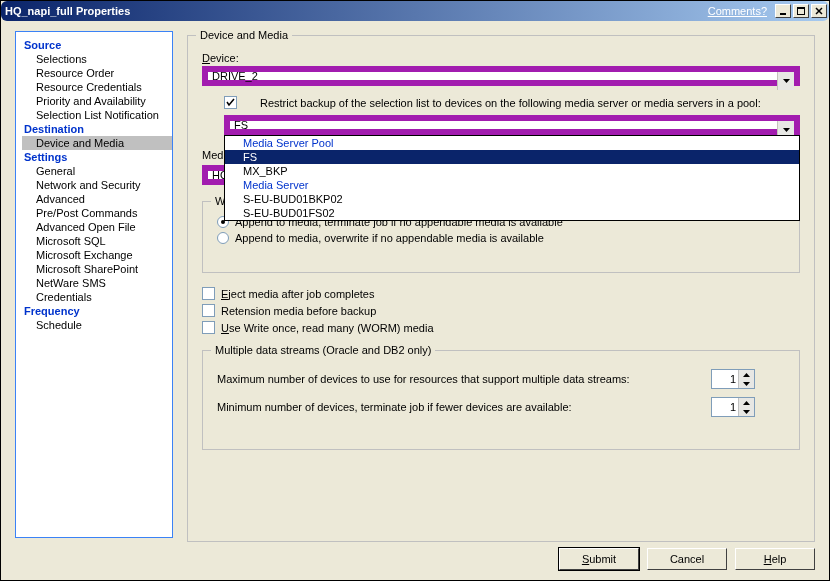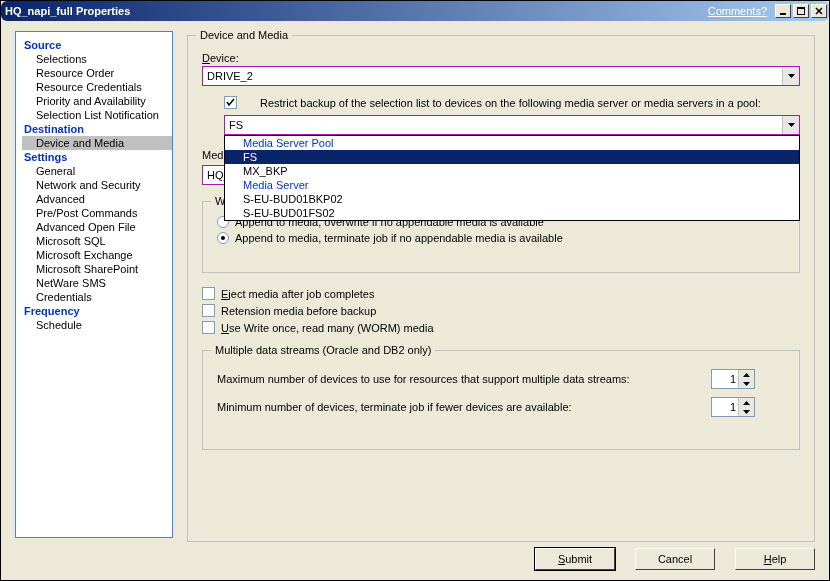--- a/index.html
+++ b/index.html
@@ -101,21 +101,21 @@
     top: -7px;
     left: 8px;
     background: #ece9d8;
     padding: 0 4px;
   }
   .label { margin: 4px 0 2px 0; }
   .select {
     width: 100%;
     height: 20px;
     background: #fff;
-    border: 1px solid #a21caf;
+    border: 6px solid #a21caf;
     display: flex;
     align-items: center;
     padding: 0 0 0 4px;
     position: relative;
   }
   .select .arrow-btn {
     width: 17px; height: 18px;
     background: #e7e7e4;
     border-left: 1px solid #c3c3bb;
     display: flex;
@@ -186,21 +186,21 @@
   .spinner .val { flex: 1; text-align: right; padding-right: 2px; }
   .spinner .btns { display: flex; flex-direction: column; border-left: 1px solid #c0c0c0; }
   .spinner .btns div {
     width: 15px; height: 9px;
     background: #e7e7e4;
     display: flex; align-items: center; justify-content: center;
   }
   .btnbar {
     display: flex;
     justify-content: flex-end;
-    gap: 20px;
+    gap: 8px;
     padding-top: 10px;
   }
   .btn {
     width: 80px;
     height: 22px;
     background: #ece9d8;
     border: 1px solid #404040;
     border-top-color: #fff;
     border-left-color: #fff;
     display: flex;
@@ -347,26 +347,26 @@
                   <svg width="7" height="4">
                     <polygon points="0,0 7,0 3.5,4" fill="#000"></polygon>
                   </svg>
                 </div>
             </div>
           </div>
 
           <div class="nested-group" style="margin-top:16px;">
             <div class="legend">Wh<span class="u">e</span>n this job begins</div>
             <div class="radio-line">
+              <span class="radio checked"></span>
+              <span>Append to media, terminate job if no appendable media is available</span>
+            </div>
+            <div class="radio-line">
               <span class="radio"></span>
               <span>Append to media, overwrite if no appendable media is available</span>
-            </div>
-            <div class="radio-line">
-              <span class="radio checked"></span>
-              <span>Append to media, terminate job if no appendable media is available</span>
             </div>
           </div>
 
           <div class="radio-line" style="margin-top:14px;">
             <span class="chk"></span>
             <span><span class="u">E</span>ject media after job completes</span>
           </div>
           <div class="radio-line">
             <span class="chk"></span>
             <span>Retension media before backup</span>

